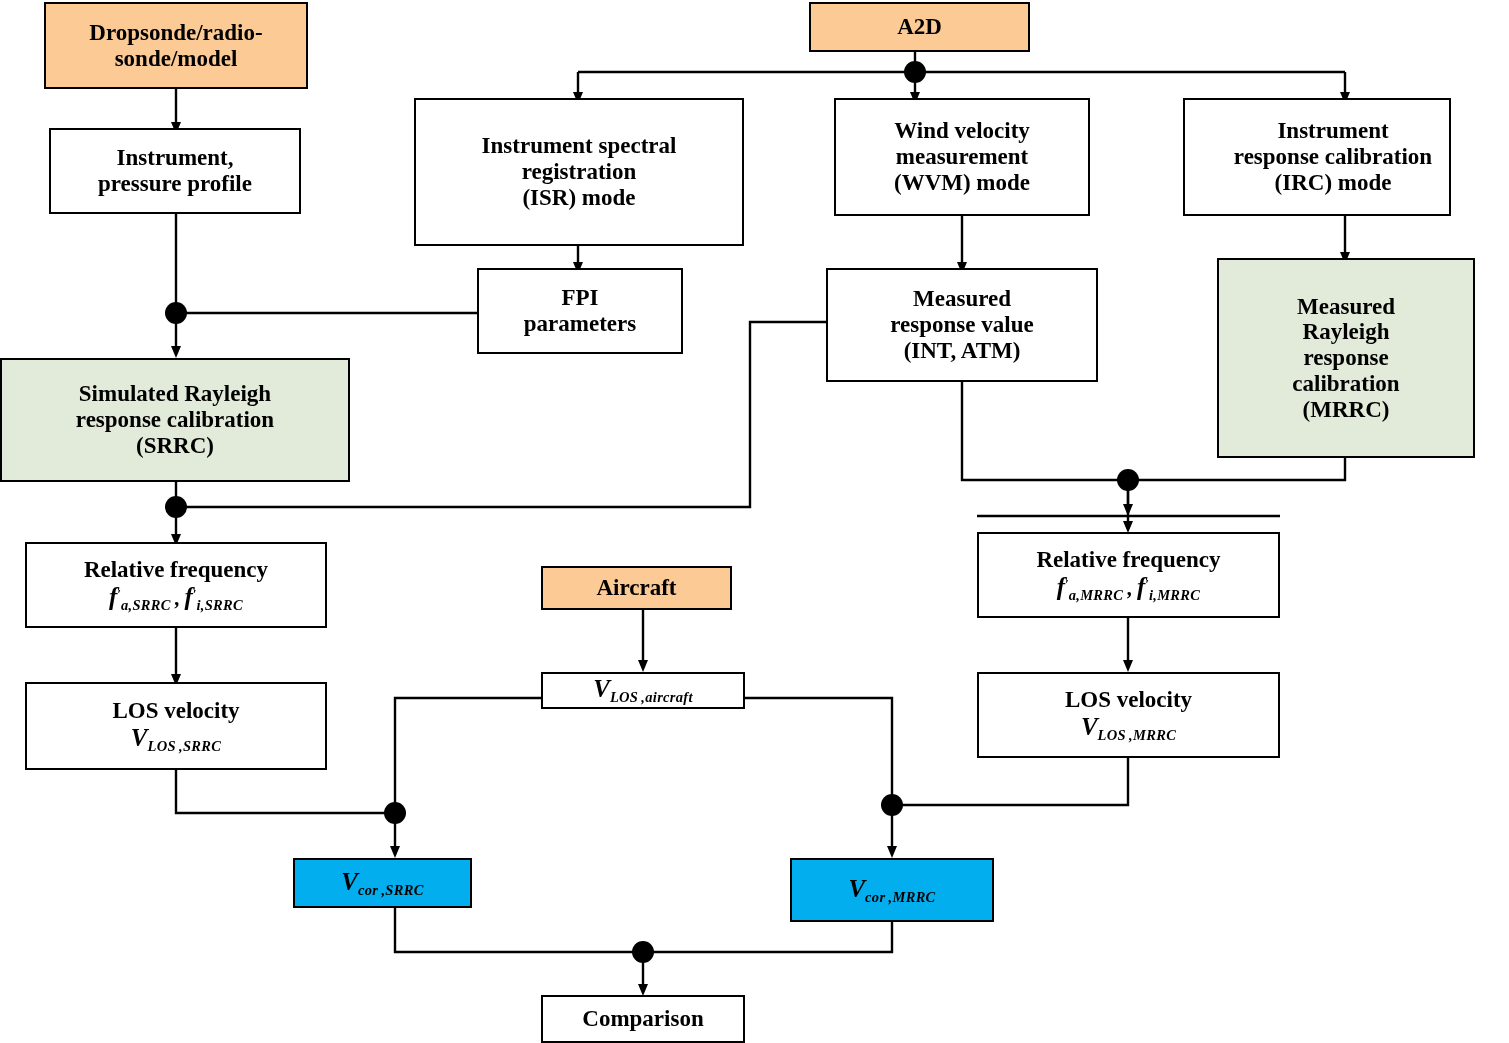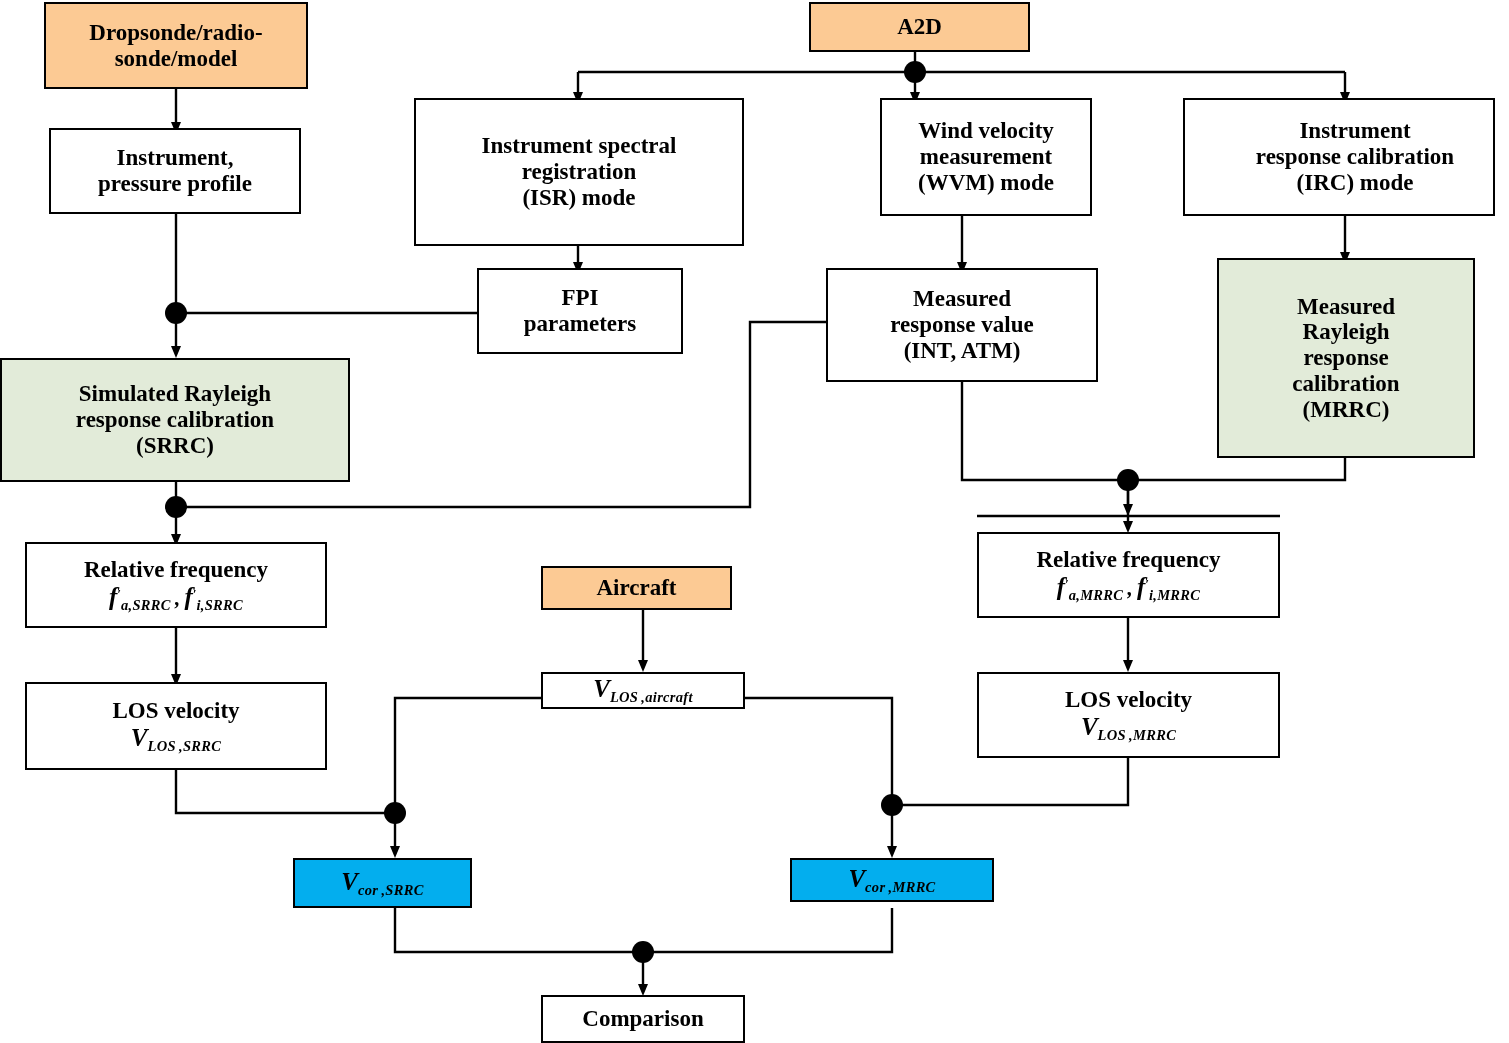--- a/index.html
+++ b/index.html
@@ -114,29 +114,29 @@
   </div>
 
   <div class="node plain f23" style="left:414px;top:98px;width:330px;height:148px;">
     <span class="txt">
       <span>Instrument spectral</span><br>
       <span>registration</span><br>
       <span>(ISR) mode</span>
     </span>
   </div>
 
-  <div class="node plain f23" style="left:834px;top:98px;width:212px;height:118px;margin-left:46px;">
+  <div class="node plain f23" style="left:834px;top:98px;width:256px;height:118px;">
     <span class="txt">
       <span>Wind velocity</span><br>
       <span>measurement</span><br>
       <span>(WVM) mode</span>
     </span>
   </div>
 
-  <div class="node plain f23" style="left:1183px;top:98px;width:312px;height:118px;padding-left:32px;">
+  <div class="node plain f23" style="left:1183px;top:98px;width:268px;height:118px;padding-left:32px;">
     <span class="txt">
       <span>Instrument</span><br>
       <span>response calibration</span><br>
       <span>(IRC) mode</span>
     </span>
   </div>
 
   <div class="node plain f23" style="left:477px;top:268px;width:206px;height:86px;">
     <span class="txt">
       <span>FPI</span><br>
@@ -215,21 +215,21 @@
       <span class="big">V</span><span class="sub">LOS ,aircraft</span>
     </span>
   </div>
 
   <div class="node blue f23" style="left:293px;top:858px;width:179px;height:50px;">
     <span class="txt mth">
       <span class="big">V</span><span class="sub">cor ,SRRC</span>
     </span>
   </div>
 
-  <div class="node blue f23" style="left:790px;top:858px;width:204px;height:44px;">
+  <div class="node blue f23" style="left:790px;top:858px;width:204px;height:64px;">
     <span class="txt mth">
       <span class="big">V</span><span class="sub">cor ,MRRC</span>
     </span>
   </div>
 
   <div class="node plain f23" style="left:541px;top:995px;width:204px;height:48px;">
     <span class="txt">Comparison</span>
   </div>
 
 </div>

